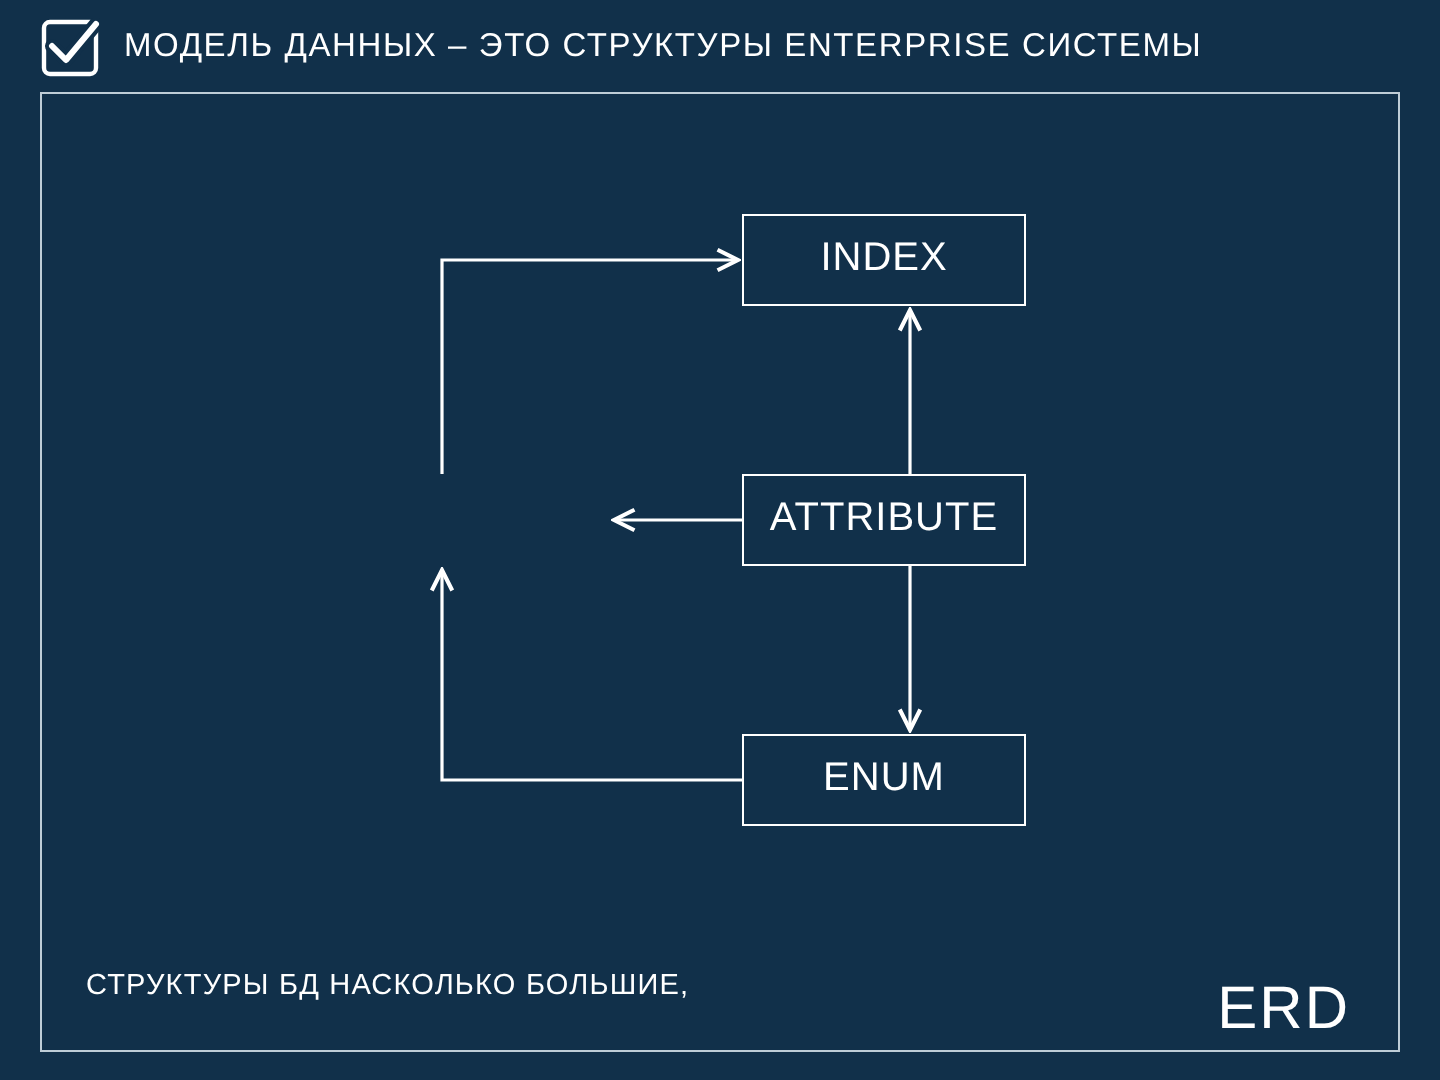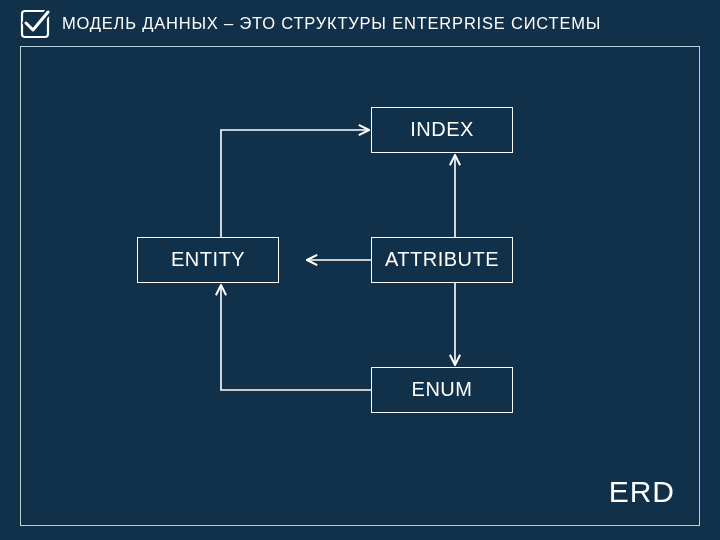--- a/index.html
+++ b/index.html
@@ -3,21 +3,21 @@
 <meta charset="utf-8">
 <style>
   *{box-sizing:border-box;margin:0;padding:0}
   html,body{width:720px;height:540px;background:#11304a;font-family:"Helvetica Neue",Arial,sans-serif;color:#fff;font-weight:300;letter-spacing:.5px}
   .stage{position:relative;width:720px;height:540px}
   .check-icon{position:absolute;left:20px;top:9px;width:30px;height:30px}
   .title{position:absolute;left:62px;top:14px;font-size:16.5px;letter-spacing:.8px}
   .frame{position:absolute;left:20px;top:46px;width:680px;height:480px;border:1px solid #bfcdd7}
   .node{position:absolute;border:1.5px solid #fff;text-align:center;font-size:20px;padding-top:10px;height:46px;width:142px}
   .caption{position:absolute;left:22px;bottom:20px;font-size:14.5px;line-height:1.5;letter-spacing:.6px}
-  .erd{position:absolute;right:24px;bottom:16px;font-size:30px;letter-spacing:1px}
+  .erd{position:absolute;right:24px;bottom:3px;font-size:30px;letter-spacing:1px}
   svg.wires{position:absolute;left:0;top:0;width:680px;height:480px;pointer-events:none}
 </style>
 </head>
 <body>
 
 <div class="stage">
 
   <span class="check-icon">
     <svg viewBox="0 0 30 30" width="30" height="30">
       <rect x="2" y="2" width="26" height="26" rx="3" fill="none" stroke="#fff" stroke-width="2.2"></rect>
@@ -31,21 +31,20 @@
       <path d="M6 14 L13 21 L28 3" fill="none" stroke="#11304a" stroke-width="7" stroke-linecap="round" stroke-linejoin="round"></path>
       <path d="M6 14 L13 21 L28 3" fill="none" stroke="#fff" stroke-width="3" stroke-linecap="round" stroke-linejoin="round"></path>
     </svg>
   </span>
 
   <div class="title">МОДЕЛЬ ДАННЫХ – ЭТО СТРУКТУРЫ ENTERPRISE СИСТЕМЫ</div>
 
   <div class="frame">
 
     <div class="node" style="left:350px;top:60px"><span>INDEX</span></div>
-    <div class="node" style="left:116px;top:190px"><span>ENTITY</span></div>
     <div class="node" style="left:350px;top:320px"><span>ENUM</span></div>
     <div class="node" style="left:350px;top:190px"><span>ATTRIBUTE</span></div>
 
     <svg class="wires">
       <defs>
         <marker id="ah" viewBox="0 0 10 10" refX="9" refY="5" markerWidth="8" markerHeight="8" orient="auto-start-reverse">
           <path d="M1 1 L9 5 L1 9" fill="none" stroke="#fff" stroke-width="1.6"></path>
         </marker>
       </defs>
 
@@ -54,18 +53,18 @@
       <line x1="434" y1="190" x2="434" y2="108" stroke="#fff" stroke-width="1.6" marker-end="url(#ah)"></line>
 
       <line x1="434" y1="236" x2="434" y2="318" stroke="#fff" stroke-width="1.6" marker-end="url(#ah)"></line>
 
       <path d="M200 190 L200 83 L348 83" fill="none" stroke="#fff" stroke-width="1.6" marker-end="url(#ah)"></path>
 
       <path d="M350 343 L200 343 L200 238" fill="none" stroke="#fff" stroke-width="1.6" marker-end="url(#ah)"></path>
     </svg>
 
     <div class="caption">
-      <br>
+      <span>СТРУКТУРЫ БД НАСКОЛЬКО БОЛЬШИЕ,</span><br>
     </div>
 
     <div class="erd">ERD</div>
   </div>
 </div>
 
 </body></html>

